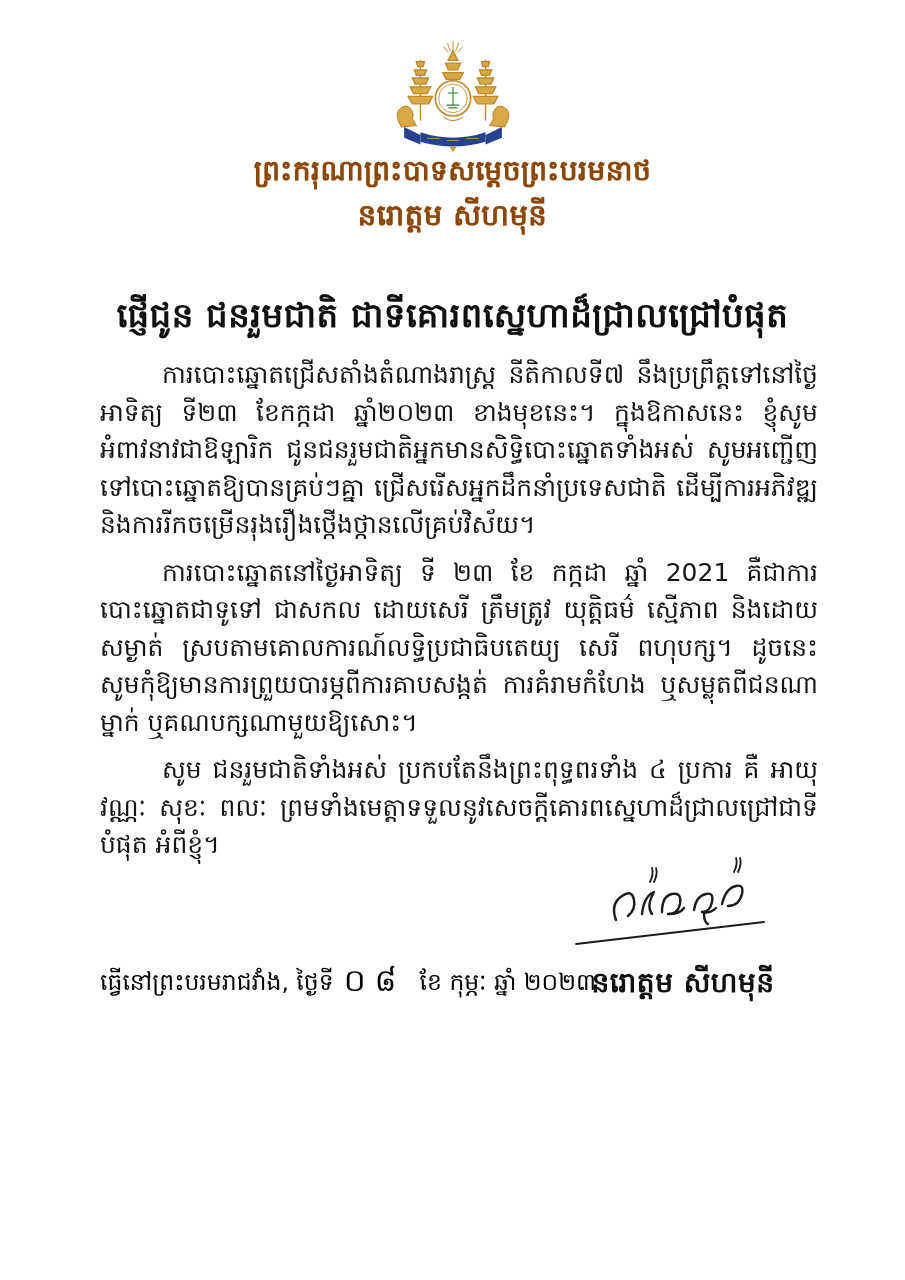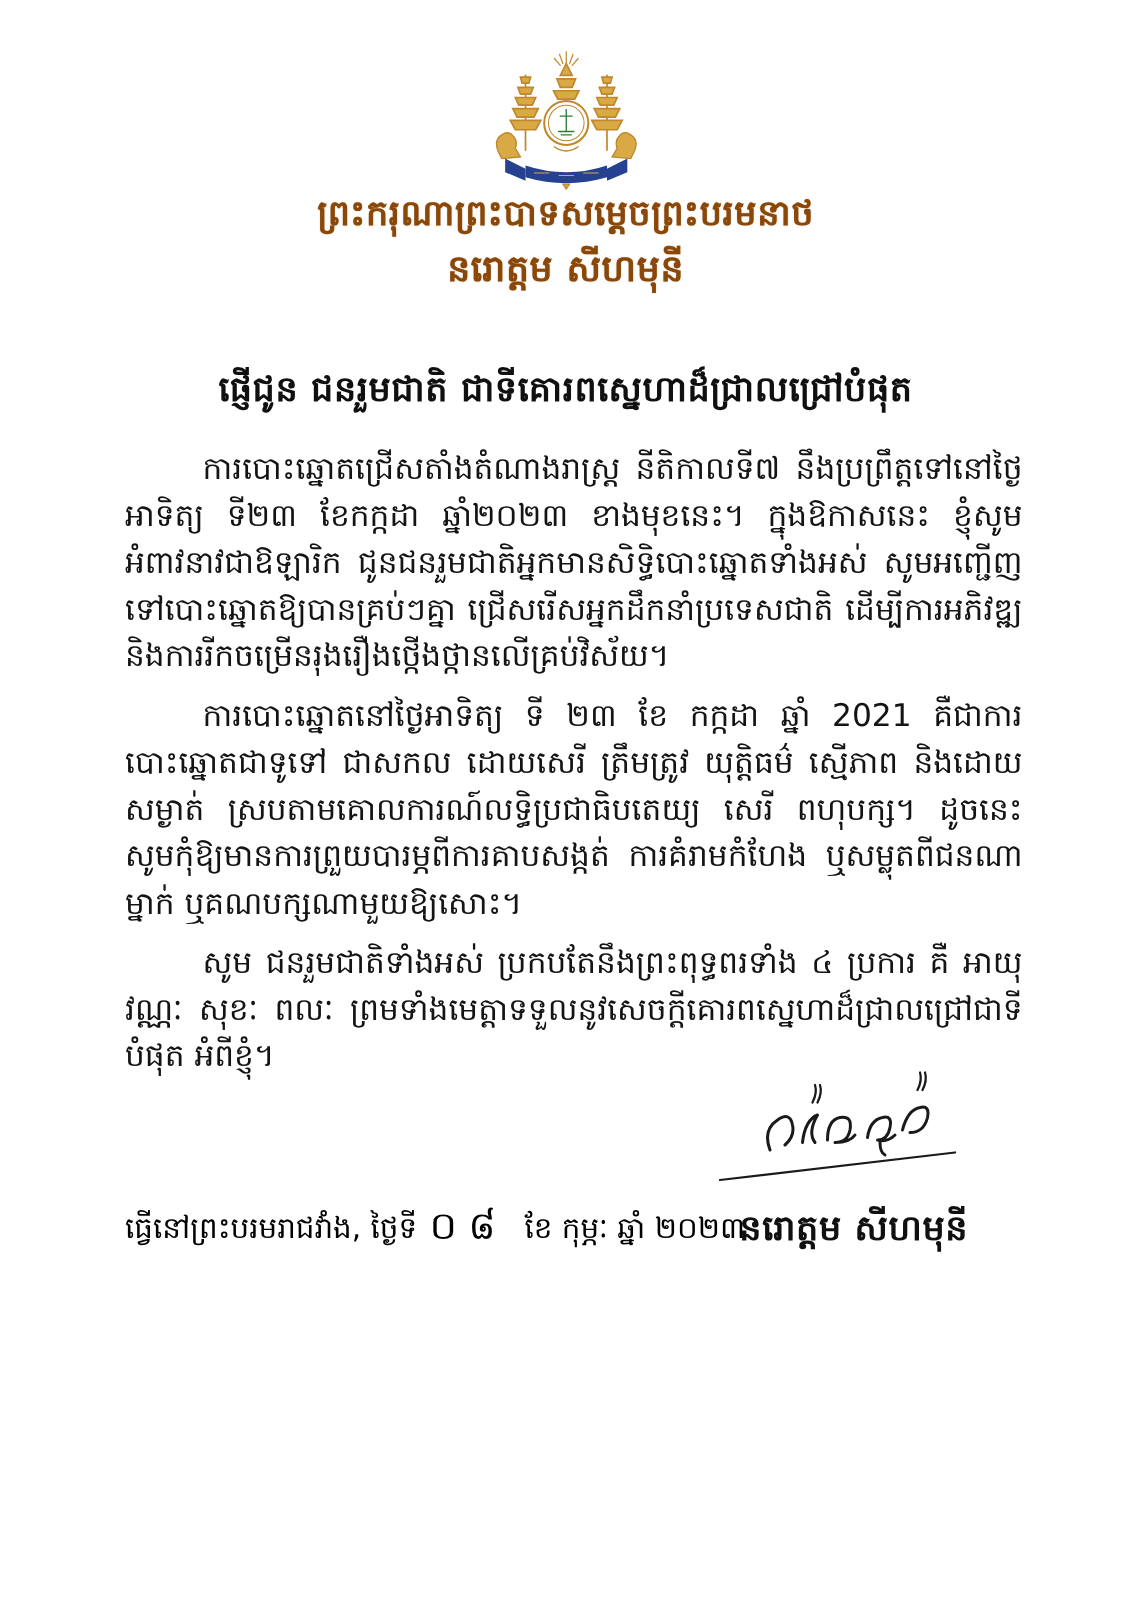--- a/index.html
+++ b/index.html
@@ -28,21 +28,21 @@
     font-size:28px;
     line-height:45px;
     text-shadow:0 0 1px rgba(138,71,8,.45);
     letter-spacing:.5px;
   }
   .royal-header .line.name{font-size:29px;}
   
   .doc-title{
     position:absolute;top:294px;left:0;width:100%;
     text-align:center;
-    font-size:28px;font-weight:bold;color:#101010;
+    font-size:34px;font-weight:bold;color:#101010;
     letter-spacing:.5px;
   }
   
   .body-text{
     position:absolute;top:356px;left:100px;width:718px;
     font-size:25px;line-height:37.5px;
     text-align:justify;
   }
   .body-text p{margin:0 0 10px 0;text-indent:62px;}
   

